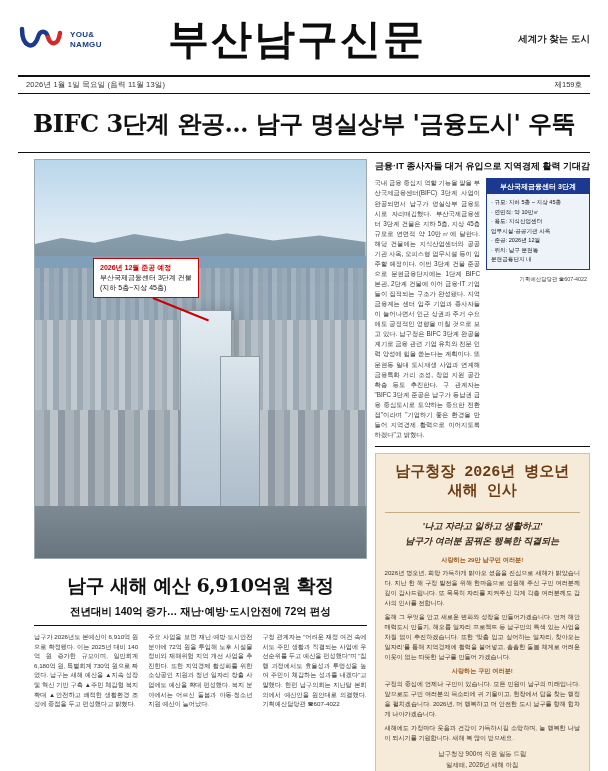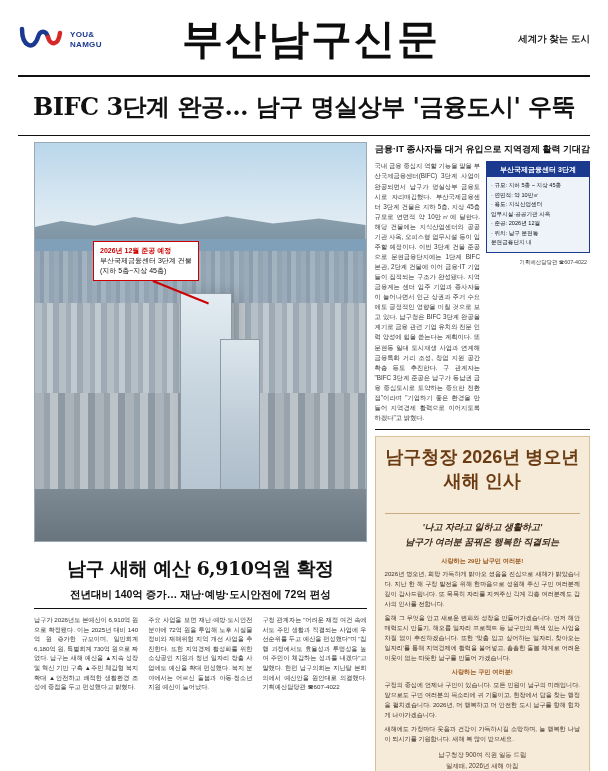--- a/index.html
+++ b/index.html
@@ -16,21 +16,21 @@
   .masthead {
     display: flex; align-items: center; justify-content: space-between;
     padding: 12px 8px 6px 8px;
   }
   .logo-wrap { display: flex; align-items: center; gap: 6px; width: 150px; }
   .logo-mark { width: 46px; height: 30px; }
   .logo-text { font-size: 8px; font-weight: bold; color: #1b3a8f; line-height: 1.15; letter-spacing: .3px; }
   .paper-title {
     font-family: "DejaVu Serif", serif;
     font-size: 41px; font-weight: bold; letter-spacing: 2px;
-    color: #0d0d0d; flex: 1; text-align: right;
+    color: #0d0d0d; flex: 1; text-align: left;
   }
   .tagline { width: 150px; text-align: right; font-size: 9.5px; color: #b00; line-height: 1.5; font-weight: bold; }
   .tagline .t2 { color: #222; }
 
   .rule-thick { border-top: 2.5px solid #111; margin: 2px 8px 0 8px; }
   .dateline {
     display: flex; justify-content: space-between; align-items: center;
     font-size: 7.5px; color: #333; padding: 3px 8px 3px 8px;
     border-bottom: 1px solid #111;
     margin: 0 8px;
@@ -125,22 +125,22 @@
   .rc-figure .fbody { display:flex; padding:4px; gap:4px; }
   .rc-figure .finfo { font-size:5.6px; line-height:1.7; flex:1; color:#111; }
   .fcap { font-size:5.4px; color:#444; text-align:right; padding:0 3px 3px 0; }
 
   .rc-divider { border-top:1px solid #111; margin:6px 0; }
 
   .greeting {
     background:#f6ead9; border:1px solid #d8c09a; padding:8px 9px; margin-top:4px;
   }
   .greeting h3 {
-    text-align:center; font-family:Liberation Sans, sans-serif; font-size:18px;
-    color:#6b3b12; padding-bottom:20px; border-bottom:1px solid #c8ab80; margin-bottom:6px;
+    text-align:center; font-family:Liberation Mono, monospace; font-size:15px;
+    color:#6b3b12; padding-bottom:12px; border-bottom:1px solid #c8ab80; margin-bottom:6px;
   }
   .greeting .q { text-align:center; font-size:9px; font-weight:bold; color:#3a2a16; line-height:1.7; margin-bottom:6px;font-style:italic;}
   .greeting .gsub { text-align:center; font-size:6.2px; color:#9a5a1e; font-weight:bold; margin:5px 0 3px 0; }
   .greeting p { font-size:6.1px; line-height:1.65; color:#3a3028; text-align:justify; margin-bottom:4px; }
   .greeting .sign { text-align:center; font-size:6.4px; color:#4a3a22; margin-top:6px; line-height:1.6; }
 
   
   .ads { display:flex; gap:6px; padding:8px 8px 10px 8px; }
 
   .noselect { user-select:none; }
@@ -163,20 +163,24 @@
         <span>NAMGU</span>
       </span>
     </div>
     <div class="paper-title">부산남구신문</div>
     <div class="tagline">
       <div class="t2">세계가 찾는 도시</div>
     </div>
   </div>
 
   <div class="rule-thick"></div>
+  <div class="dateline">
+    <span class="left">2026년 1월 1일 목요일 (음력 11월 13일)</span>
+    <span>제159호</span>
+  </div>
 
   <div class="headline">BIFC 3단계 완공… 남구 명실상부 '금융도시' 우뚝</div>
 
   <div class="main-grid">
 
     <div class="col-left">
       <div class="photo noselect">
         <div class="sky"></div>
         <div class="mount"></div>
         <div class="sea"></div>

